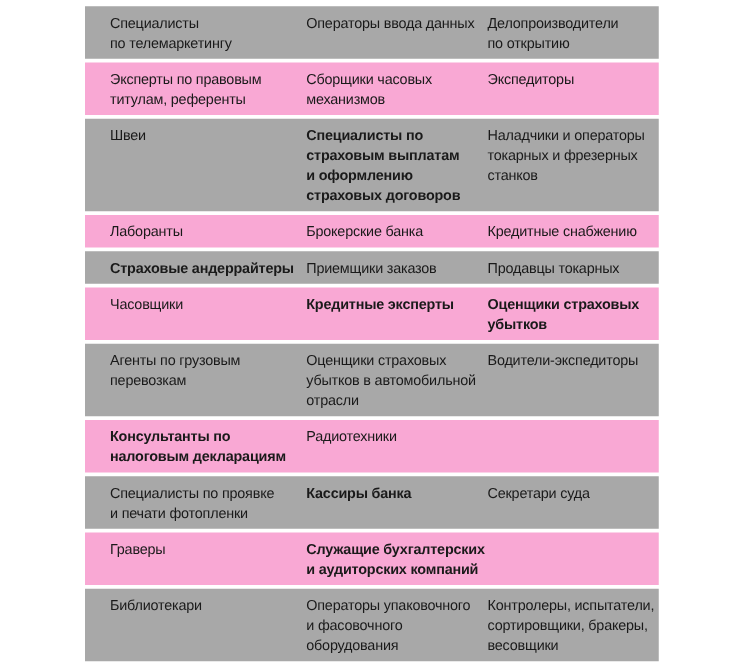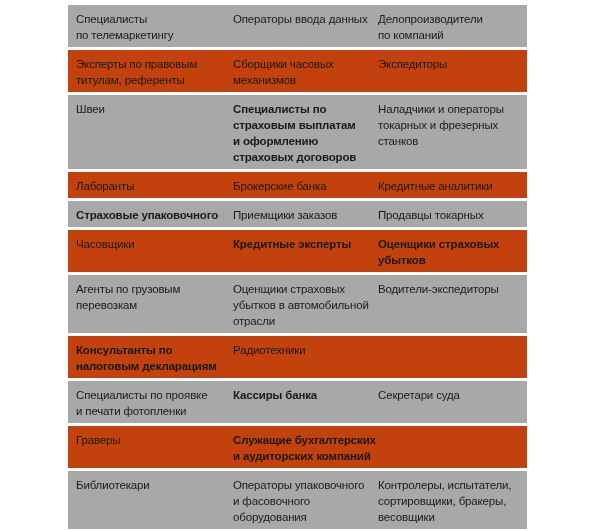--- a/index.html
+++ b/index.html
@@ -21,41 +21,41 @@
     width: 459px;
     display: flex;
     flex-direction: column;
     gap: 3px;
   }
   .table-row {
     display: grid;
     grid-template-columns: 157px 145px 157px;
   }
   .table-row.dark  { background: #a8a8a8; }
-  .table-row.light { background: #c2410c; }
+  .table-row.light { background: #f9a8d4; }
   .table-cell {
-    padding: 6px 5px 4px 8px;
+    padding: 6px 5px 4px 20px;
     font-size: 11.5px;
     line-height: 16px;
     letter-spacing: -0.15px;
     color: #1a1a1a;
     white-space: pre;
   }
   .table-cell.bold { font-weight: bold; }
 </style>
 </head>
 <body>
 
 <div class="occupations-table" id="occupations-table">
     <div class="table-row dark">
       <div class="table-cell">Специалисты
 по телемаркетингу</div>
       <div class="table-cell">Операторы ввода данных</div>
       <div class="table-cell">Делопроизводители
-по компаний</div>
+по открытию</div>
     </div>
     <div class="table-row light">
       <div class="table-cell">Эксперты по правовым
 титулам, референты</div>
       <div class="table-cell">Сборщики часовых
 механизмов</div>
       <div class="table-cell">Экспедиторы</div>
     </div>
     <div class="table-row dark">
       <div class="table-cell">Швеи</div>
@@ -63,24 +63,24 @@
 страховым выплатам
 и оформлению
 страховых договоров</div>
       <div class="table-cell">Наладчики и операторы
 токарных и фрезерных
 станков</div>
     </div>
     <div class="table-row light">
       <div class="table-cell">Лаборанты</div>
       <div class="table-cell">Брокерские банка</div>
-      <div class="table-cell">Кредитные аналитики</div>
+      <div class="table-cell">Кредитные снабжению</div>
     </div>
     <div class="table-row dark">
-      <div class="table-cell bold">Страховые упаковочного</div>
+      <div class="table-cell bold">Страховые андеррайтеры</div>
       <div class="table-cell">Приемщики заказов</div>
       <div class="table-cell">Продавцы токарных</div>
     </div>
     <div class="table-row light">
       <div class="table-cell">Часовщики</div>
       <div class="table-cell bold">Кредитные эксперты</div>
       <div class="table-cell bold">Оценщики страховых
 убытков</div>
     </div>
     <div class="table-row dark">

